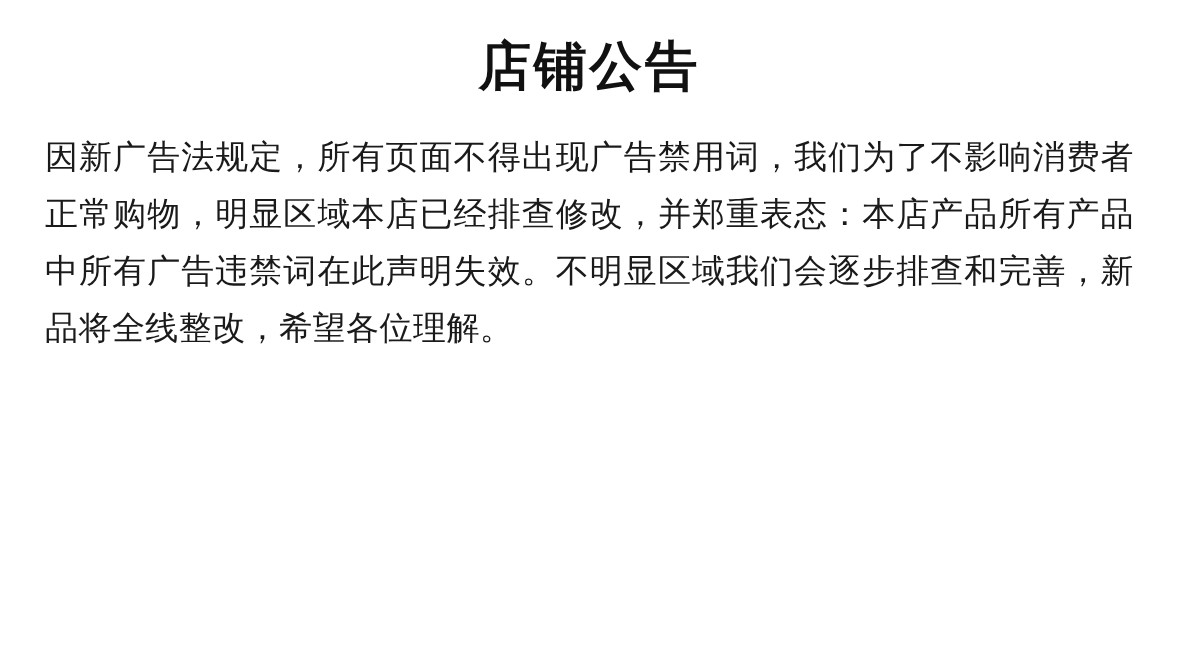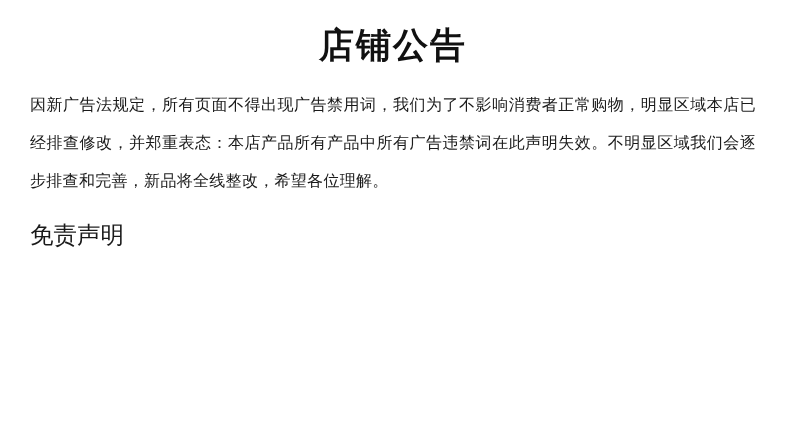--- a/index.html
+++ b/index.html
@@ -24,21 +24,21 @@
   .notice-title {
     text-align: center;
     font-size: 35px;
     font-weight: bold;
     letter-spacing: 2px;
     color: #111111;
     margin: 6px 0 20px 0;
     line-height: 1.2;
   }
   .para {
-    font-size: 16px;
+    font-size: 22px;
     line-height: 38px;
     letter-spacing: 0.3px;
     color: #1a1a1a;
     text-align: justify;
     margin: 0;
   }
   .para-main {
     margin-bottom: 16px;
   }
   .disclaimer-heading {
@@ -58,16 +58,15 @@
 </style>
 </head>
 <body>
 
 <div class="page">
 
   <h1 class="notice-title">店铺公告</h1>
 
   <p class="para para-main">因新广告法规定，所有页面不得出现广告禁用词，我们为了不影响消费者正常购物，明显区域本店已经排查修改，并郑重表态：本店产品所有产品中所有广告违禁词在此声明失效。不明显区域我们会逐步排查和完善，新品将全线整改，希望各位理解。</p>
 
-  <p class="disclaimer-heading">免责声明</p>
 
 
 </div>
 
 </body></html>

